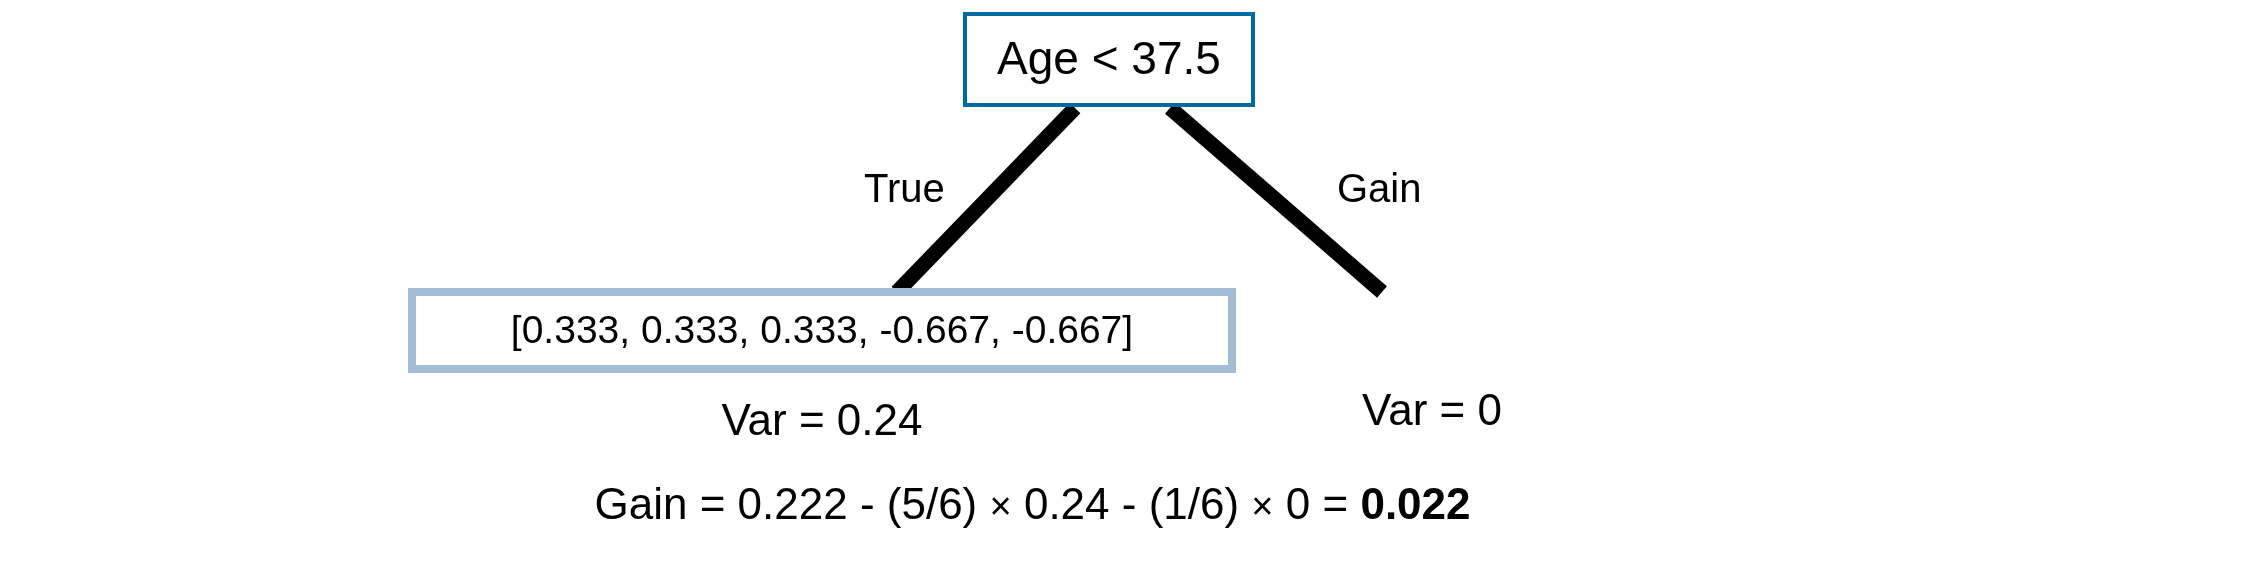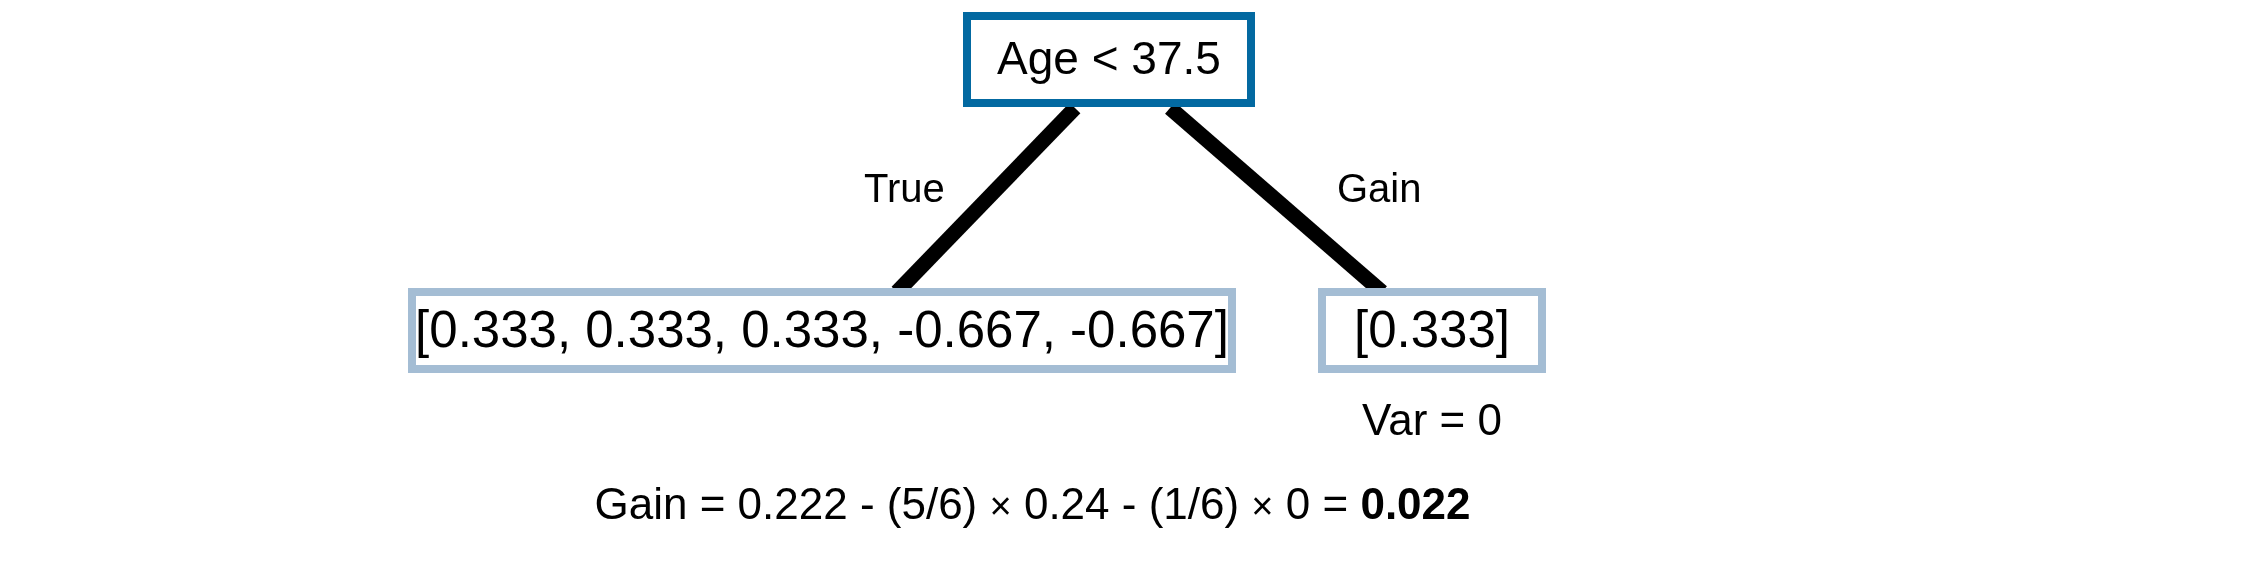--- a/index.html
+++ b/index.html
@@ -36,21 +36,21 @@
     justify-content: center;
     white-space: nowrap;
   }
 
   
   #root-node {
     left: 963px;
     top: 12px;
     width: 292px;
     height: 95px;
-    border: 8px solid #0369a1;
+    border: 4px solid #0369a1;
   }
   #root-node .node-text {
     font-size: 46px;
     line-height: 1;
     letter-spacing: 0px;
     padding-bottom: 3px;
   }
 
   
   #leaf-left {
@@ -61,21 +61,21 @@
     border: 8px solid #a4bdd4;
   }
   #leaf-right {
     left: 1318px;
     top: 288px;
     width: 228px;
     height: 85px;
     border: 8px solid #a4bdd4;
   }
   .leaf-text {
-    font-size: 51px;
+    font-size: 39px;
     line-height: 1;
     padding-bottom: 3px;
   }
 
   .edge-label {
     position: absolute;
     font-size: 40px;
     line-height: 1;
     white-space: nowrap;
   }
@@ -83,21 +83,21 @@
   #label-false { left: 1337px; top: 168px; }
 
   .var-label {
     position: absolute;
     font-size: 44px;
     line-height: 1;
     white-space: nowrap;
     text-align: center;
   }
   #var-left  { left: 408px;  top: 398px; width: 828px; }
-  #var-right { left: 1318px; top: 398px; width: 228px; }
+  #var-right { left: 1318px; top: 388px; width: 228px; }
 
   #gain-line {
     position: absolute;
     left: 0;
     top: 482px;
     width: 2065px;
     text-align: center;
     font-size: 44px;
     line-height: 1;
     white-space: nowrap;
@@ -120,21 +120,19 @@
   <div class="node" id="root-node">
     <span class="node-text">Age &lt; 37.5</span>
   </div>
 
   <div class="edge-label" id="label-true">True</div>
   <div class="edge-label" id="label-false">Gain</div>
 
   <div class="node" id="leaf-left">
     <span class="leaf-text">[0.333, 0.333, 0.333, -0.667, -0.667]</span>
   </div>
-  <div class="node" id="leaf-right">
-    <span class="leaf-text">[0.333]</span>
-  </div>
 
+  <div class="var-label" id="var-left">Var = 0.24</div>
   <div class="var-label" id="var-right">Var = 0</div>
 
   <div id="gain-line"><span>Gain = 0.222 - (5/6) </span><span class="mult">×</span><span> 0.24 - (1/6) </span><span class="mult">×</span><span> 0 = </span><span class="gain-result">0.022</span></div>
 
 </div>
 
 </body></html>

